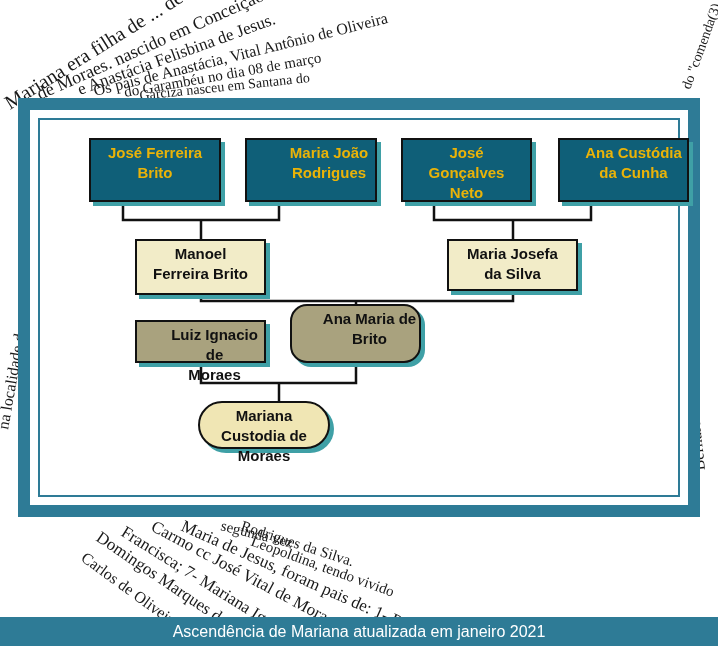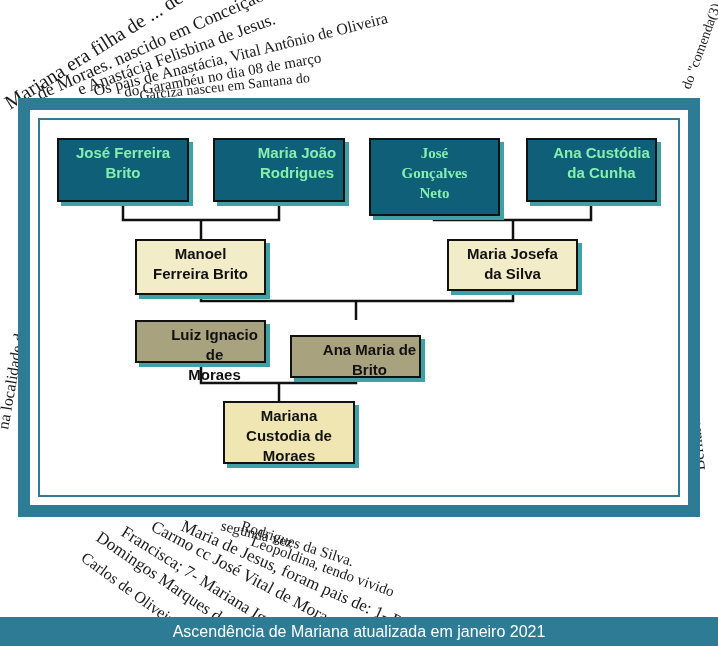--- a/index.html
+++ b/index.html
@@ -25,21 +25,21 @@
   .connectors { position: absolute; left: 0; top: 0; width: 718px; height: 646px; pointer-events: none; }
   .person {
     position: absolute; box-sizing: border-box;
     border: 2px solid #111;
     box-shadow: 4px 4px 0 #3fa0a6;
     display: flex; align-items: flex-start; justify-content: center;
     text-align: center; font-weight: bold; font-size: 15px; line-height: 20px;
     padding-top: 3px;
   }
   .person span { white-space: pre-line; }
-  .gen-great { background: #0f5f78; color: #86efac; }
+  .gen-great { background: #0f5f78; color: #eab308; margin-left: 32px; }
   .gen-grand { background: #f2ecc8; color: #111; }
   .gen-parent { background: #a9a27e; color: #111; padding-left: 28px; }
   .gen-self { background: #f0e6b4; color: #111; }
   .footer {
     position: absolute; left: 0; top: 617px; width: 718px; height: 29px;
     background: #2e7b96; color: #ffffff;
     font-size: 16px; line-height: 29px; text-align: center;
   }
 </style>
 </head>
@@ -85,21 +85,21 @@
 </svg>
 
 <div class="person gen-great" style="left:57px; top:138px; width:132px; height:64px;">
   <span>José Ferreira
 Brito</span>
 </div>
 <div class="person gen-great" style="left:213px; top:138px; width:132px; height:64px;padding-left:36px;">
   <span>Maria João
 Rodrigues</span>
 </div>
-<div class="person gen-great" style="left:369px; top:138px; width:131px; height:78px;font-family:Liberation Serif, serif;">
+<div class="person gen-great" style="left:369px; top:138px; width:131px; height:64px;">
   <span>José
 Gonçalves
 Neto</span>
 </div>
 <div class="person gen-great" style="left:526px; top:138px; width:131px; height:64px;padding-left:20px;">
   <span>Ana Custódia
 da Cunha</span>
 </div>
 
 <div class="person gen-grand" style="left:135px; top:239px; width:131px; height:56px;">
@@ -108,24 +108,24 @@
 </div>
 <div class="person gen-grand" style="left:447px; top:239px; width:131px; height:52px;">
   <span>Maria Josefa
 da Silva</span>
 </div>
 
 <div class="person gen-parent" style="left:135px; top:320px; width:131px; height:43px;">
   <span>Luiz Ignacio de
 Moraes</span>
 </div>
-<div class="person gen-parent" style="left:290px; top:335px; width:131px; height:43px;">
+<div class="person gen-parent" style="left:290px; top:304px; width:131px; height:59px;border-radius:17px;">
   <span>Ana Maria de
 Brito</span>
 </div>
 
-<div class="person gen-self" style="left:223px; top:401px; width:132px; height:63px;">
+<div class="person gen-self" style="left:198px; top:401px; width:132px; height:48px;border-radius:24px;">
   <span>Mariana
 Custodia de
 Moraes</span>
 </div>
 
 <div class="footer">Ascendência de Mariana atualizada em janeiro 2021</div>
 
 </body></html>

